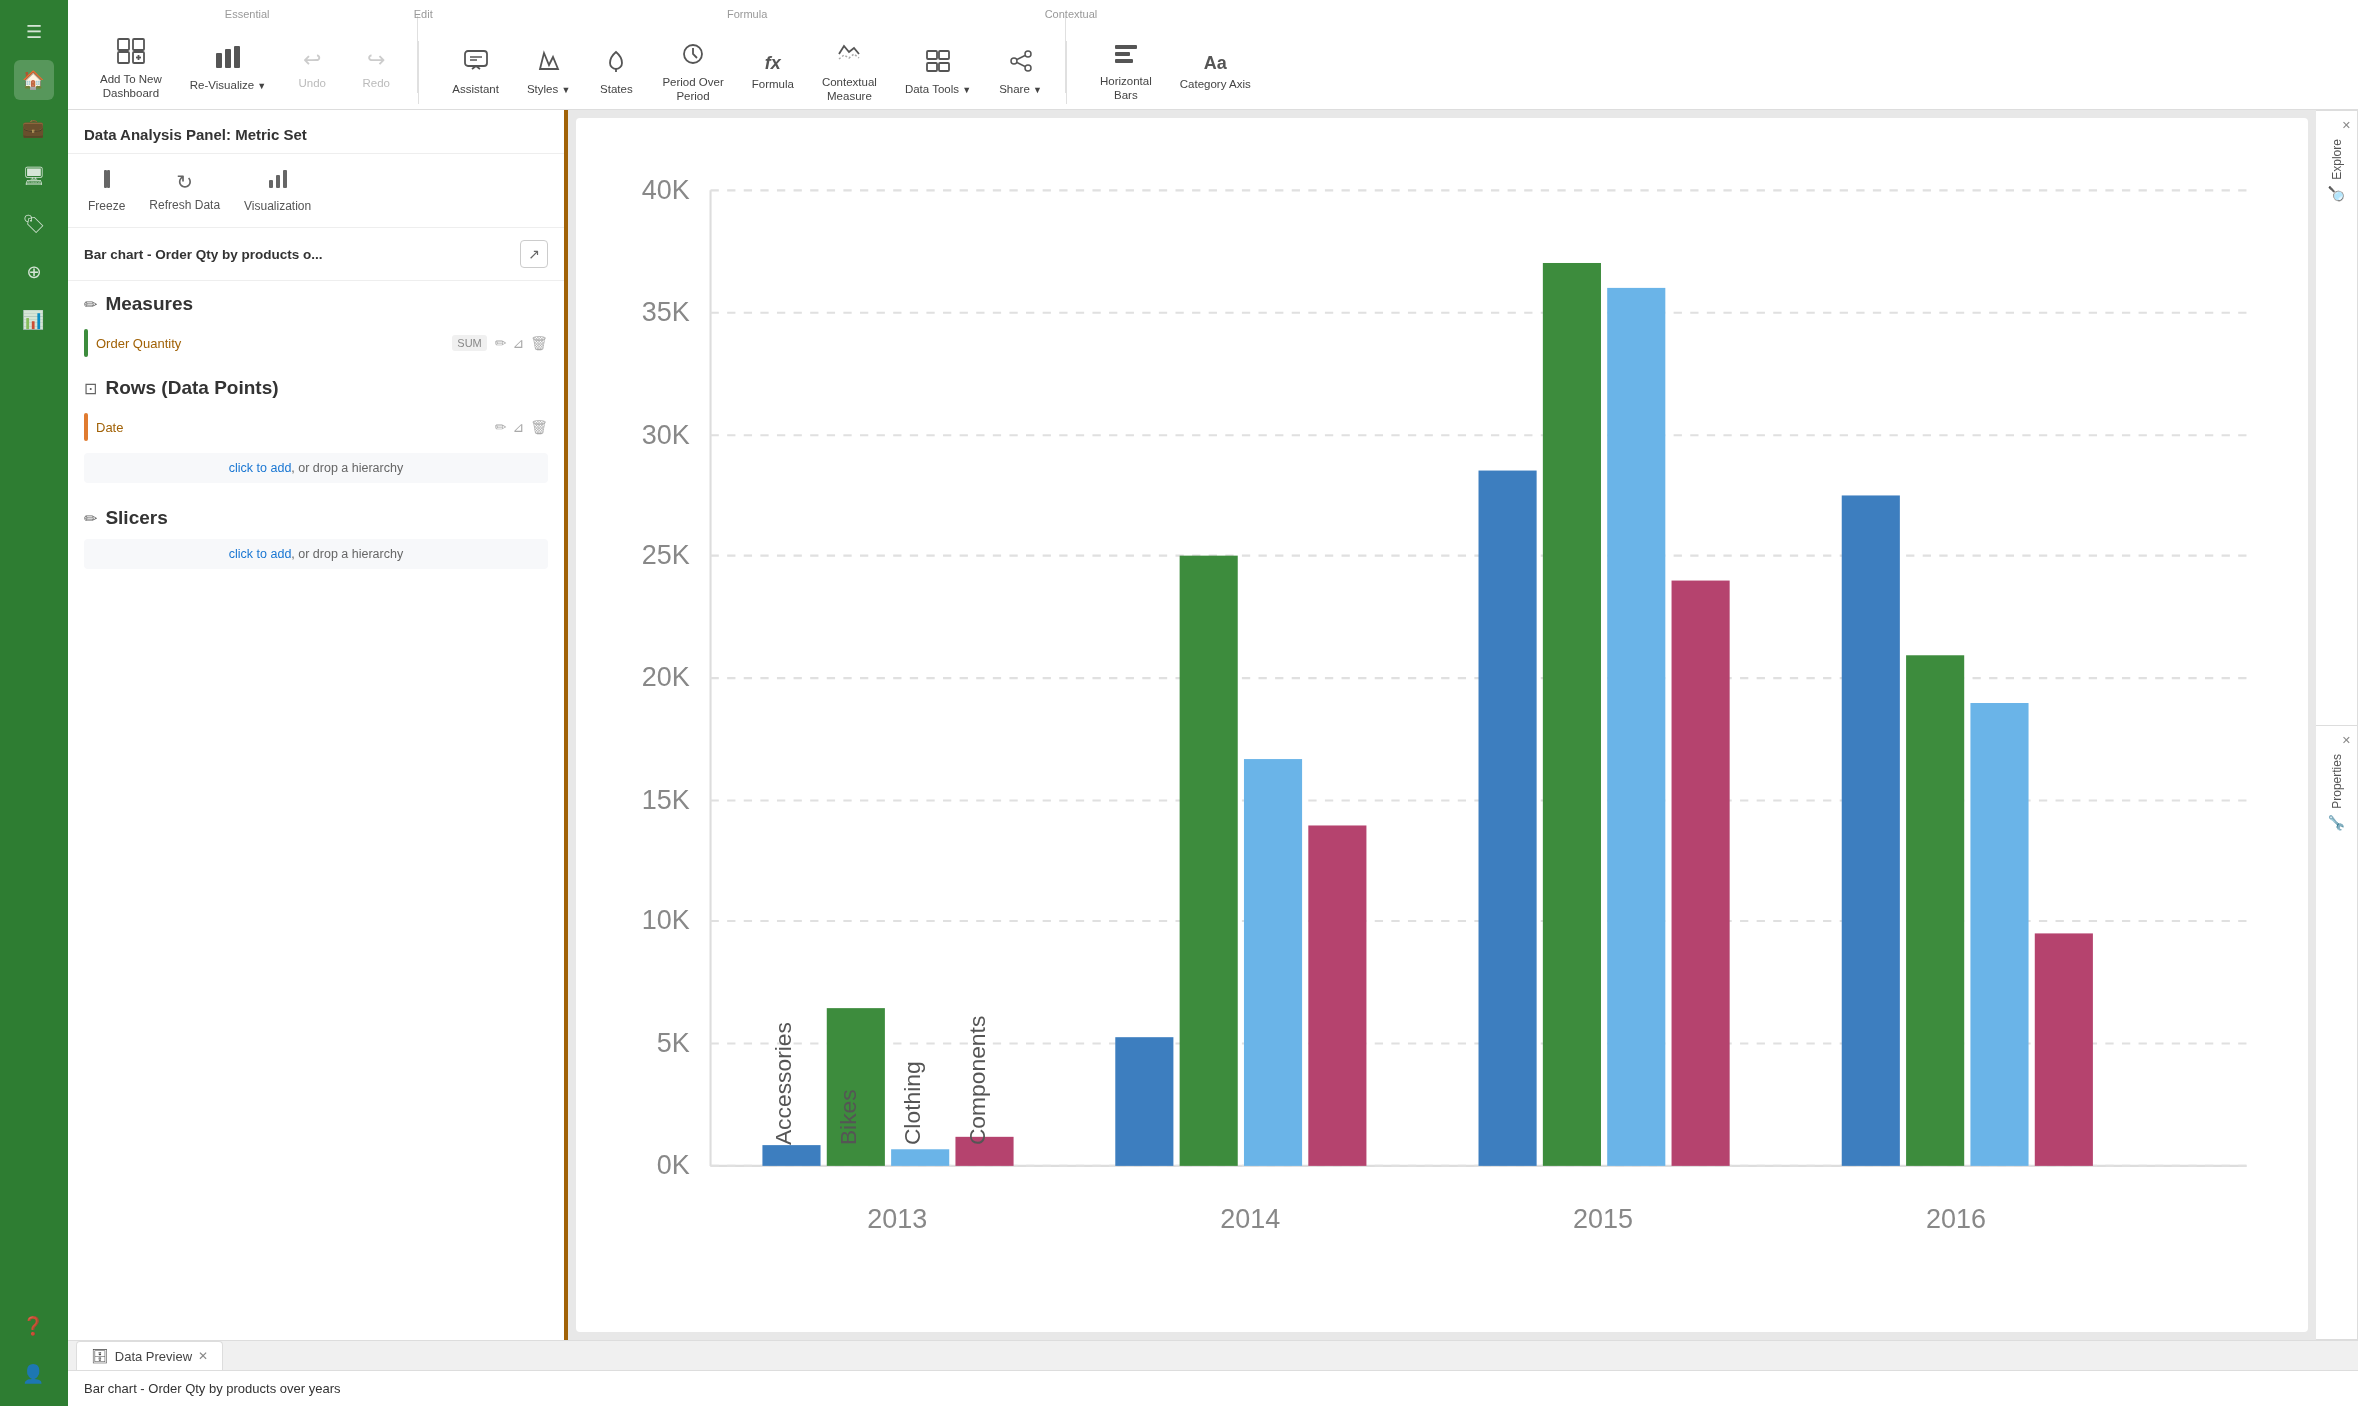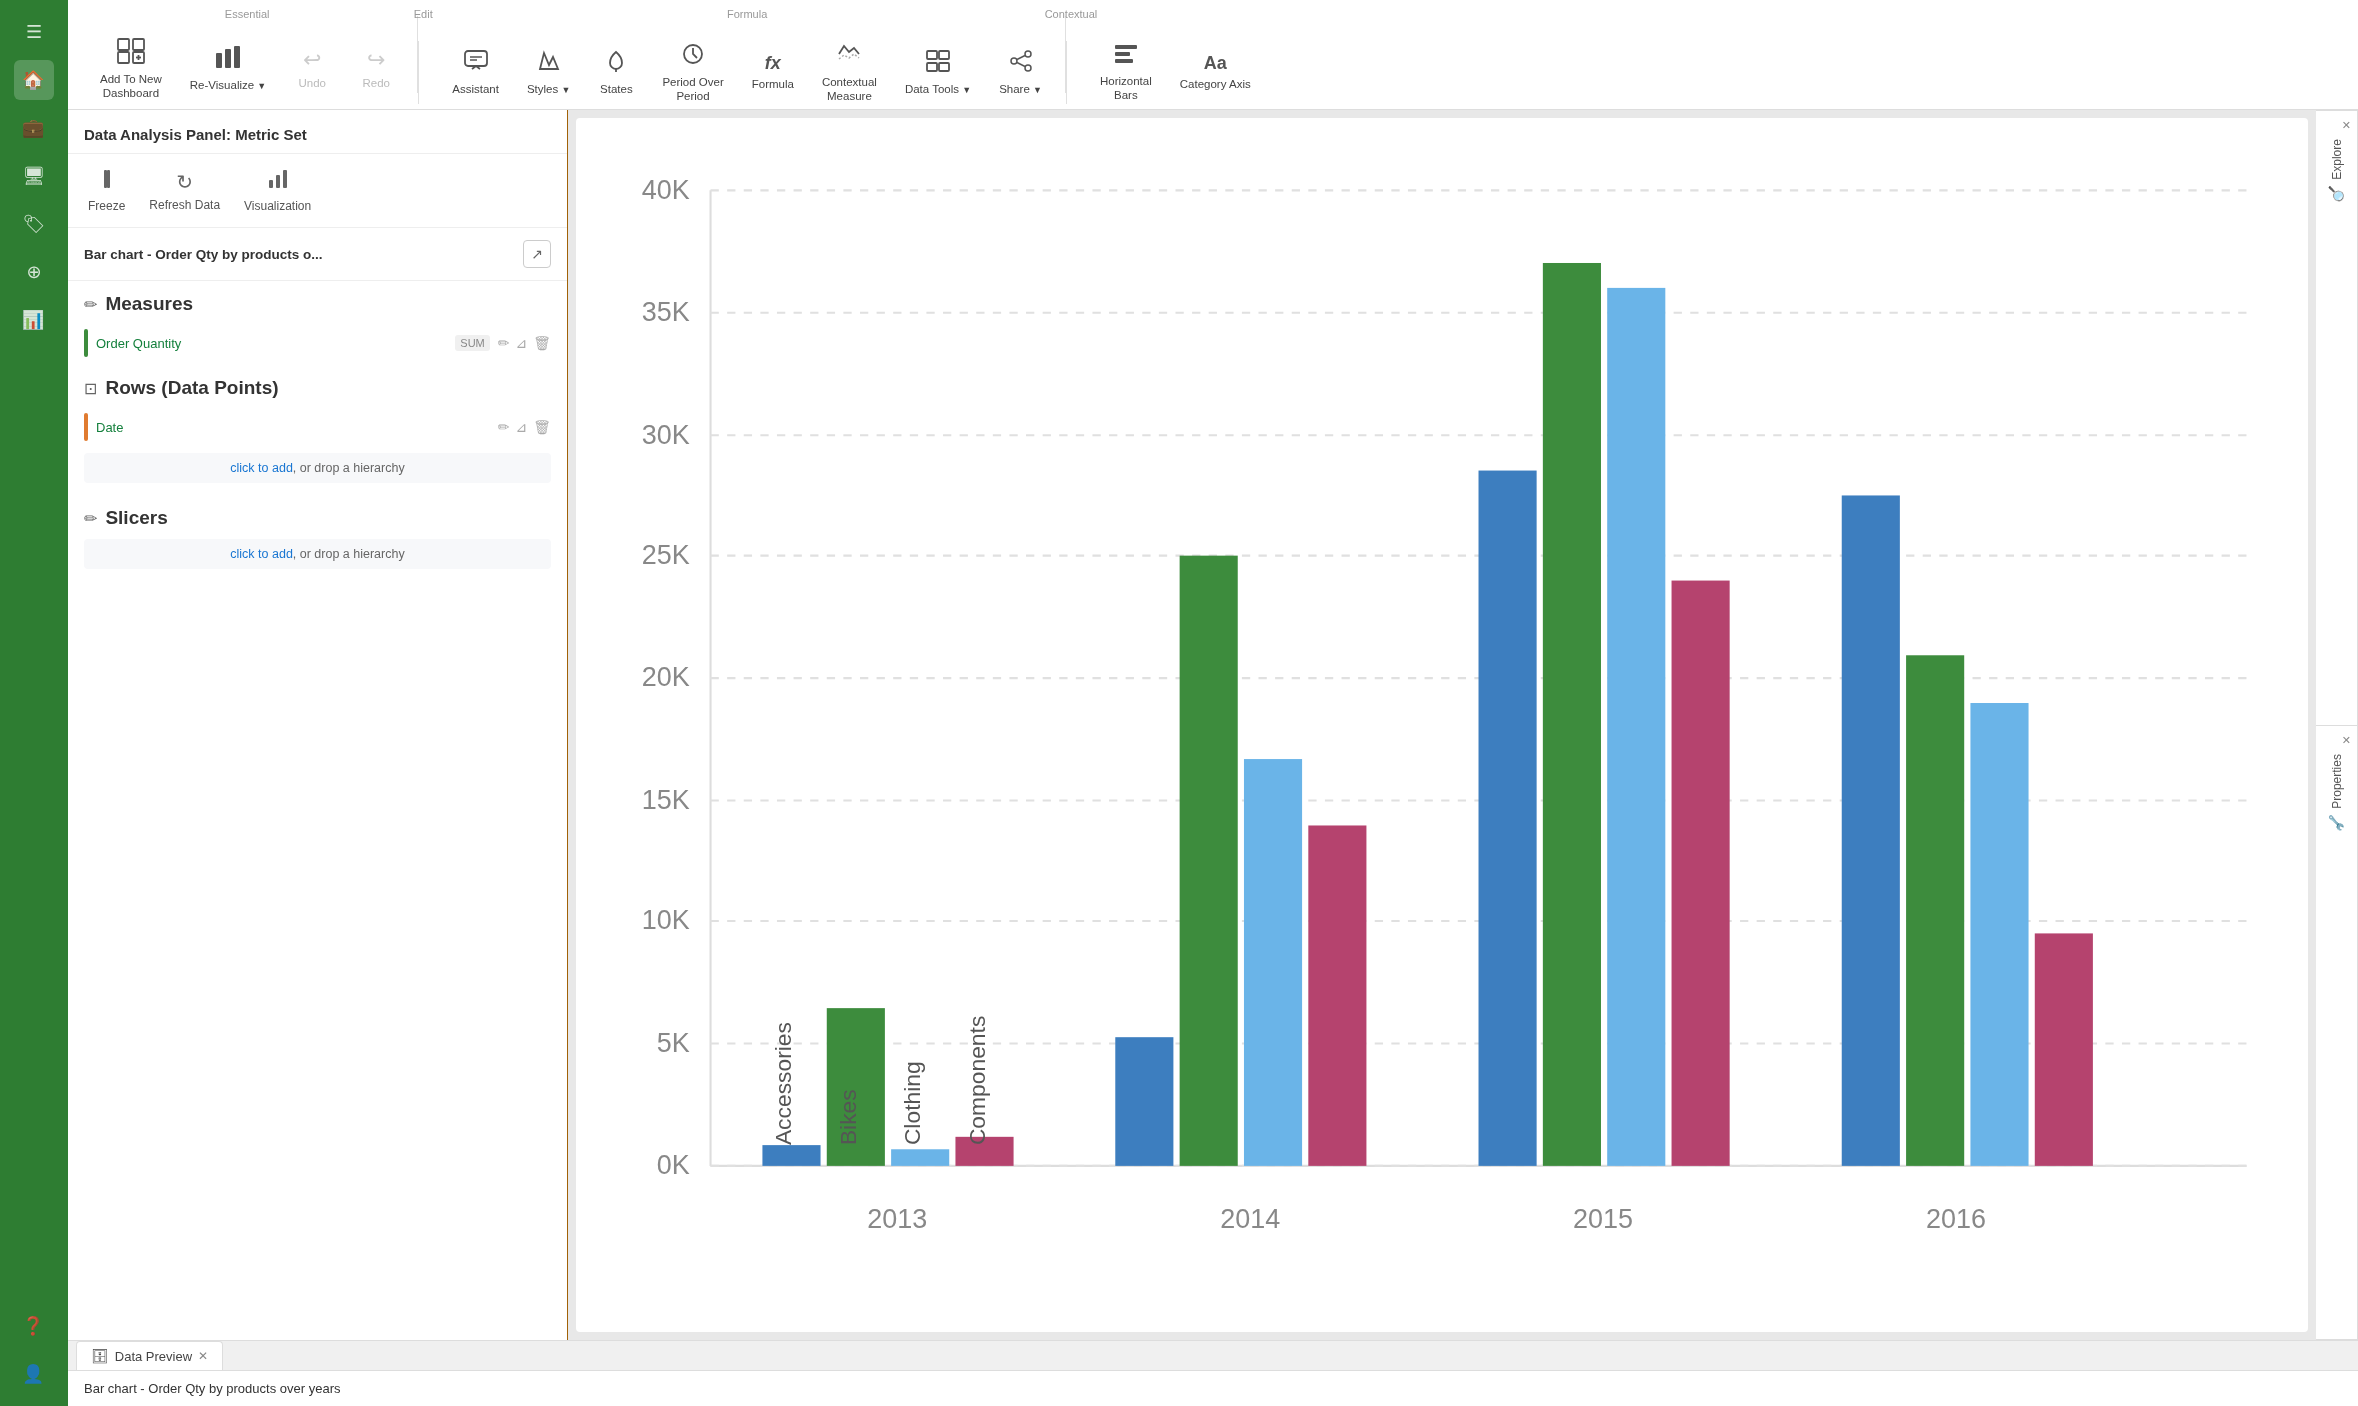--- a/index.html
+++ b/index.html
@@ -101,21 +101,21 @@
       flex: 1;
       display: flex;
       overflow: hidden;
       background: #e8e8e8;
     }
 
     
     .left-panel {
       width: 500px;
       background: #fff;
-      border-right: 1px solid #a16207;
+      border-right: 4px solid #a16207;
       display: flex;
       flex-direction: column;
       overflow-y: auto;
       flex-shrink: 0;
     }
     .panel-title {
       font-size: 15px;
       font-weight: 700;
       color: #333;
       padding: 16px 16px 10px;
@@ -181,21 +181,21 @@
       align-items: center;
       padding: 8px 16px;
       gap: 8px;
     }
     .measure-color-bar {
       width: 4px;
       height: 28px;
       border-radius: 2px;
       flex-shrink: 0;
     }
-    .measure-label { font-size: 13px; color: #15803d; flex: 1; }
+    .measure-label { font-size: 13px; color: #a16207; flex: 1; }
     .measure-tag {
       font-size: 11px;
       color: #888;
       background: #f0f0f0;
       padding: 2px 5px;
       border-radius: 3px;
     }
     .measure-actions { display: flex; gap: 6px; align-items: center; }
     .measure-action-icon { font-size: 14px; color: #aaa; cursor: pointer; }
 

